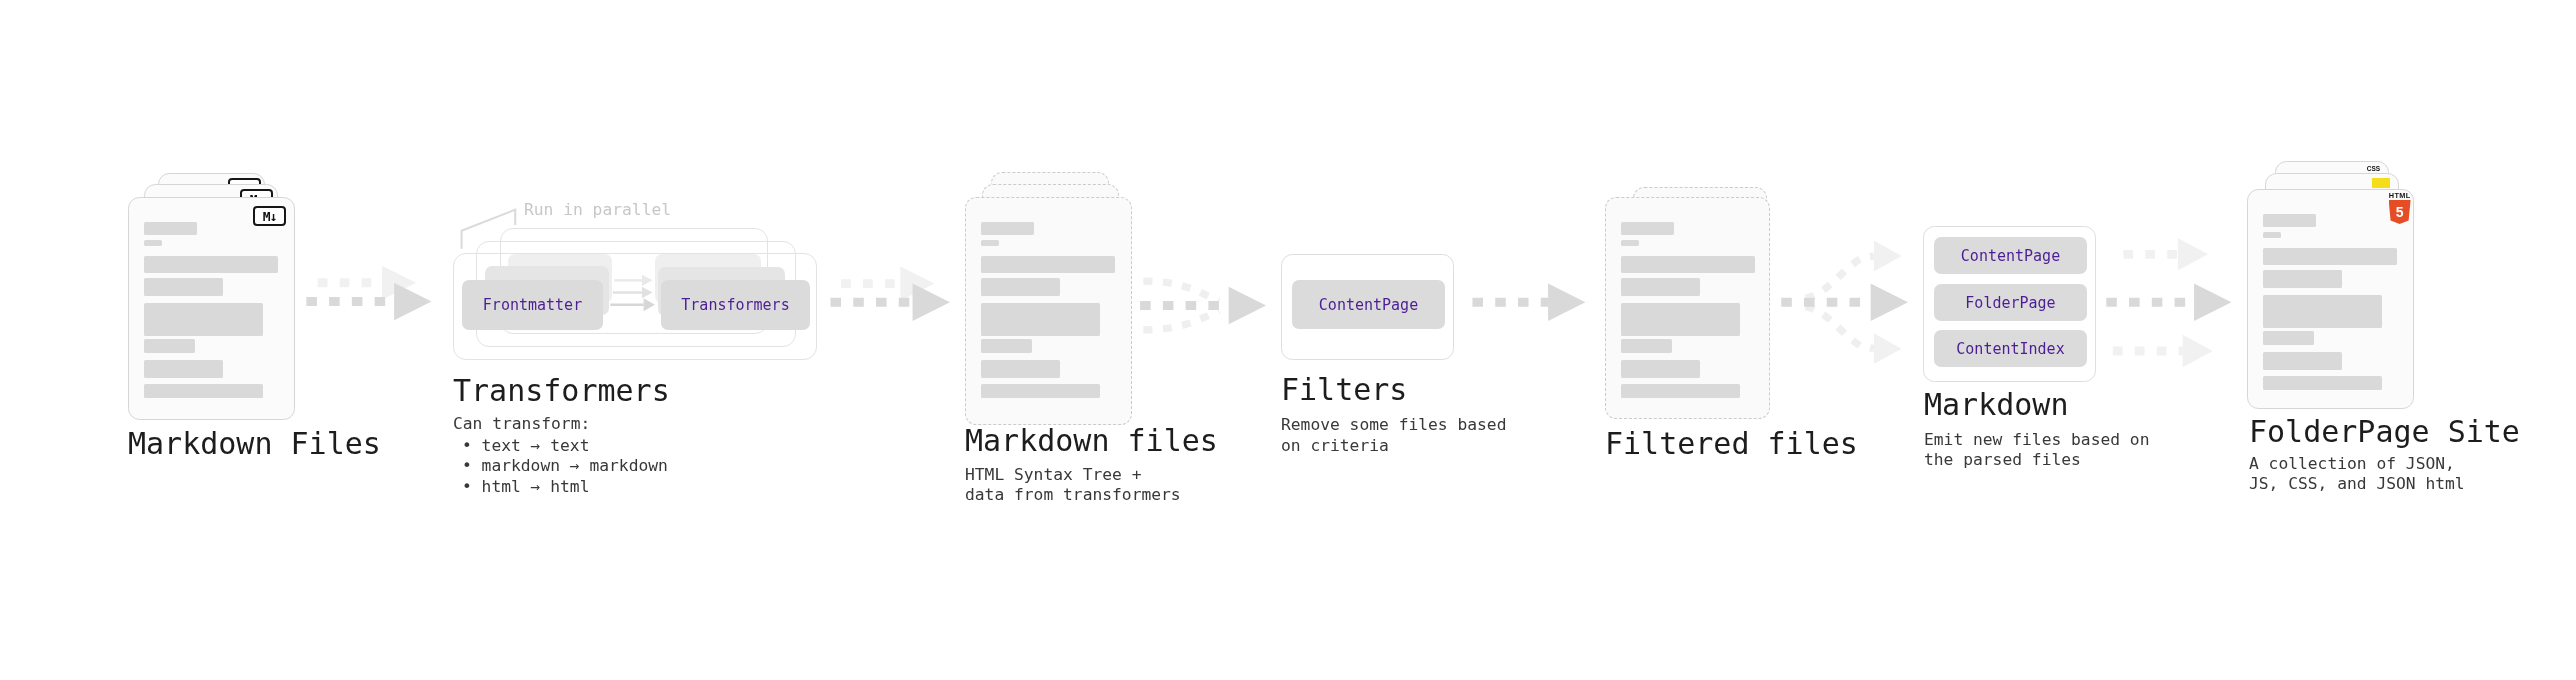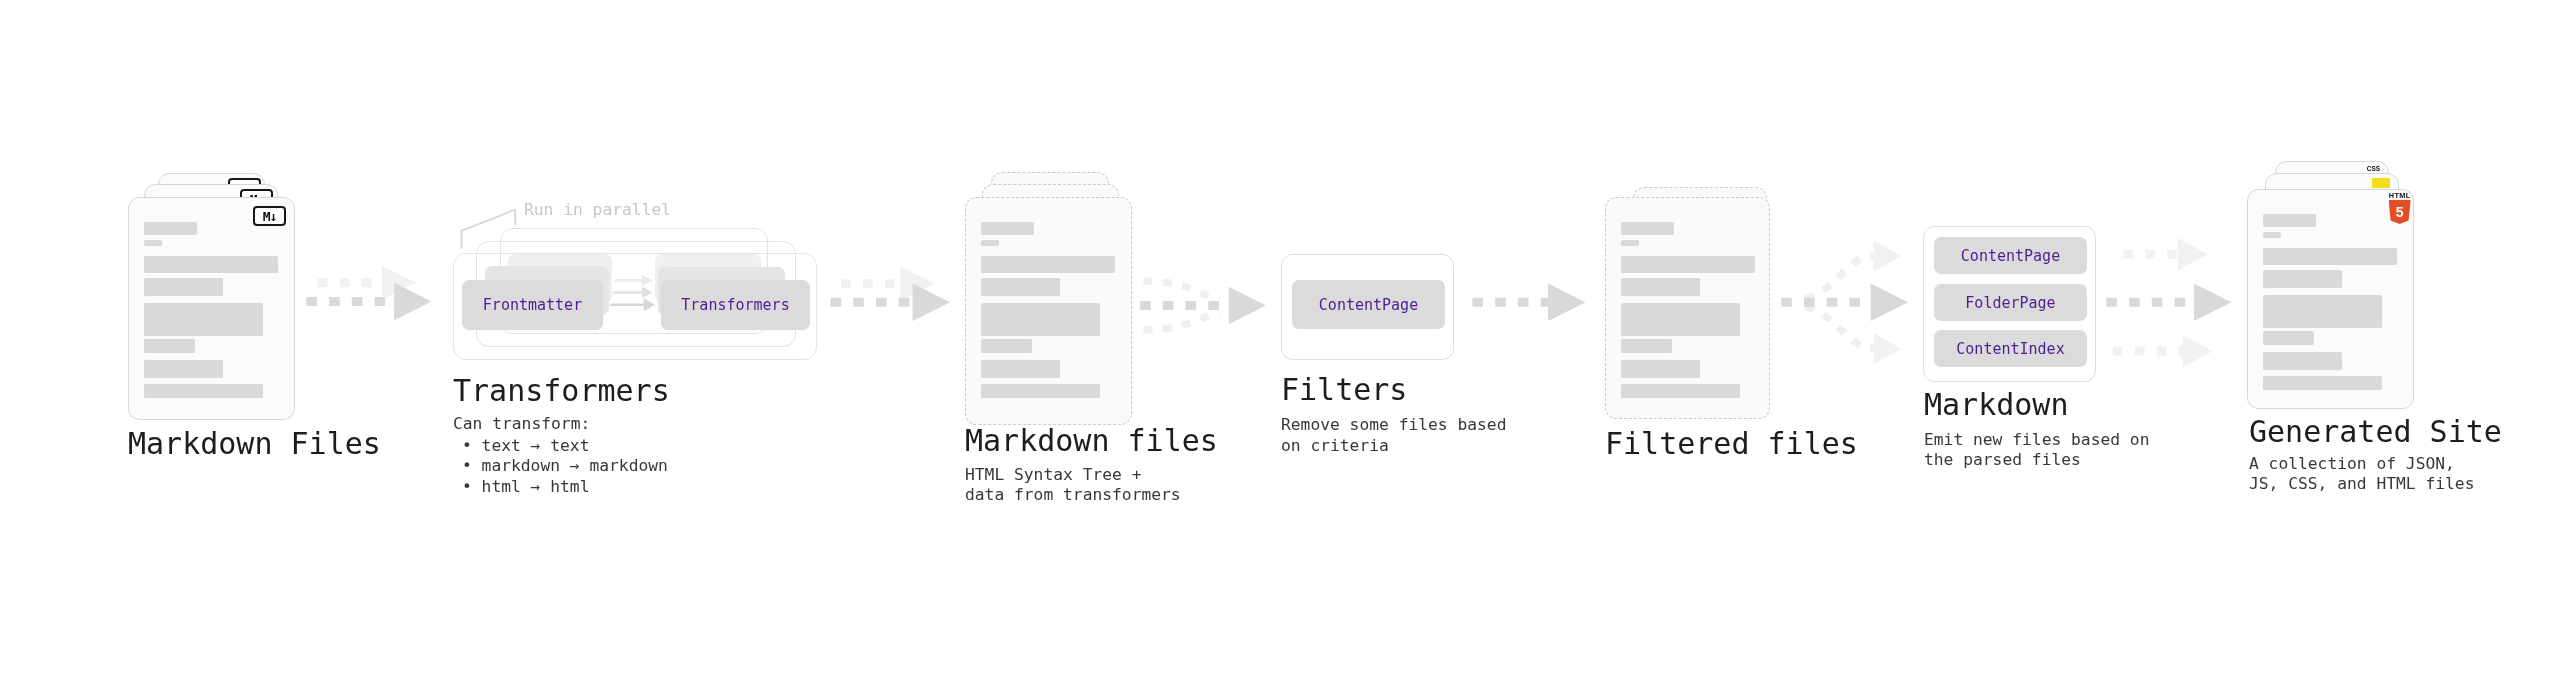--- a/index.html
+++ b/index.html
@@ -181,24 +181,24 @@
       </div>
       <div class="bar b1"></div>
       <div class="bar b2"></div>
       <div class="bar b3"></div>
       <div class="bar b4"></div>
       <div class="bar b5"></div>
       <div class="bar b6"></div>
       <div class="bar b7"></div>
       <div class="bar b8"></div>
     </div>
-    <div class="stage-title" style="left:2249px;top:417px">Generated Site</div>
+    <div class="stage-title" style="left:2249px;top:417px">FolderPage Site</div>
     <div class="stage-caption" style="left:2249px;top:454px">
       <div class="cap-line">A collection of JSON,</div>
-      <div class="cap-line">JS, CSS, and HTML files</div>
+      <div class="cap-line">JS, CSS, and JSON html</div>
     </div>
   </div>
 
   <svg class="arrows" width="2576" height="681" viewBox="0 0 3170 838">
 
     <path d="M568,306 L568,284 L634,258 L634,277" fill="none" stroke="#dadada" stroke-width="2.5"></path>
 
     <g>
       <line x1="756" y1="345" x2="790" y2="345" stroke="#e9e9e9" stroke-width="3"></line>
       <polygon points="790,338 803,345 790,352" fill="#e9e9e9"></polygon>

